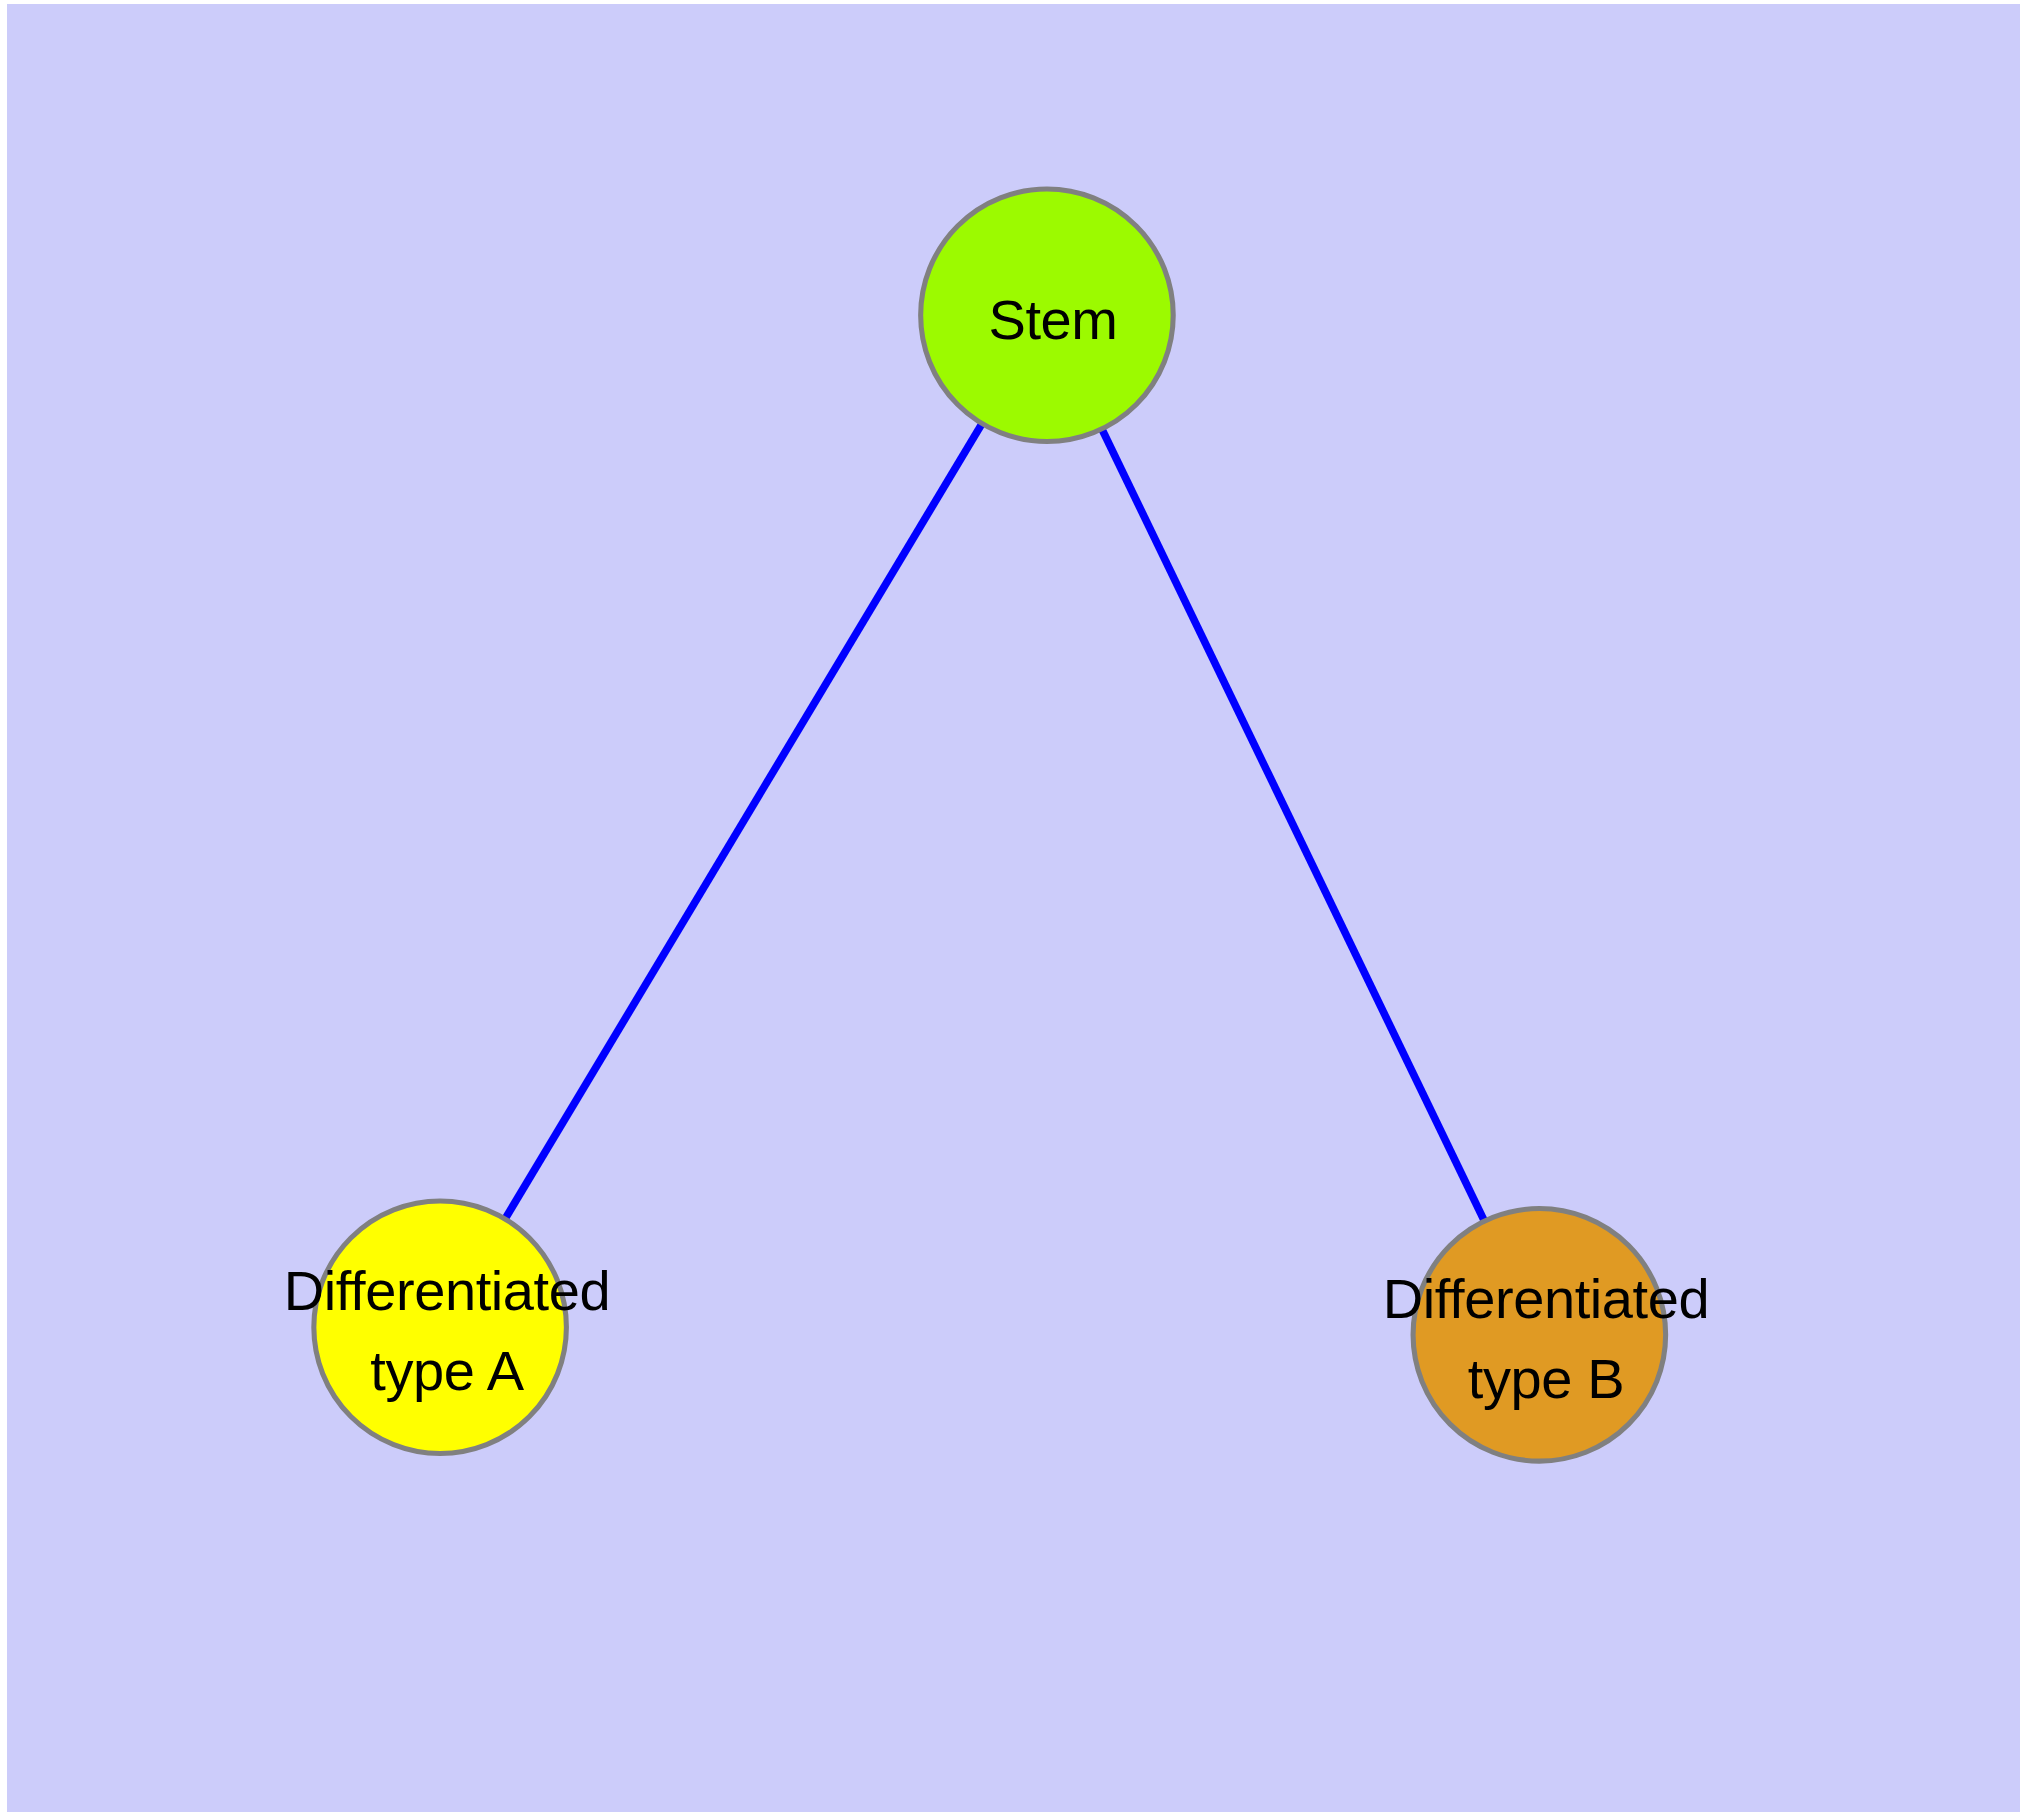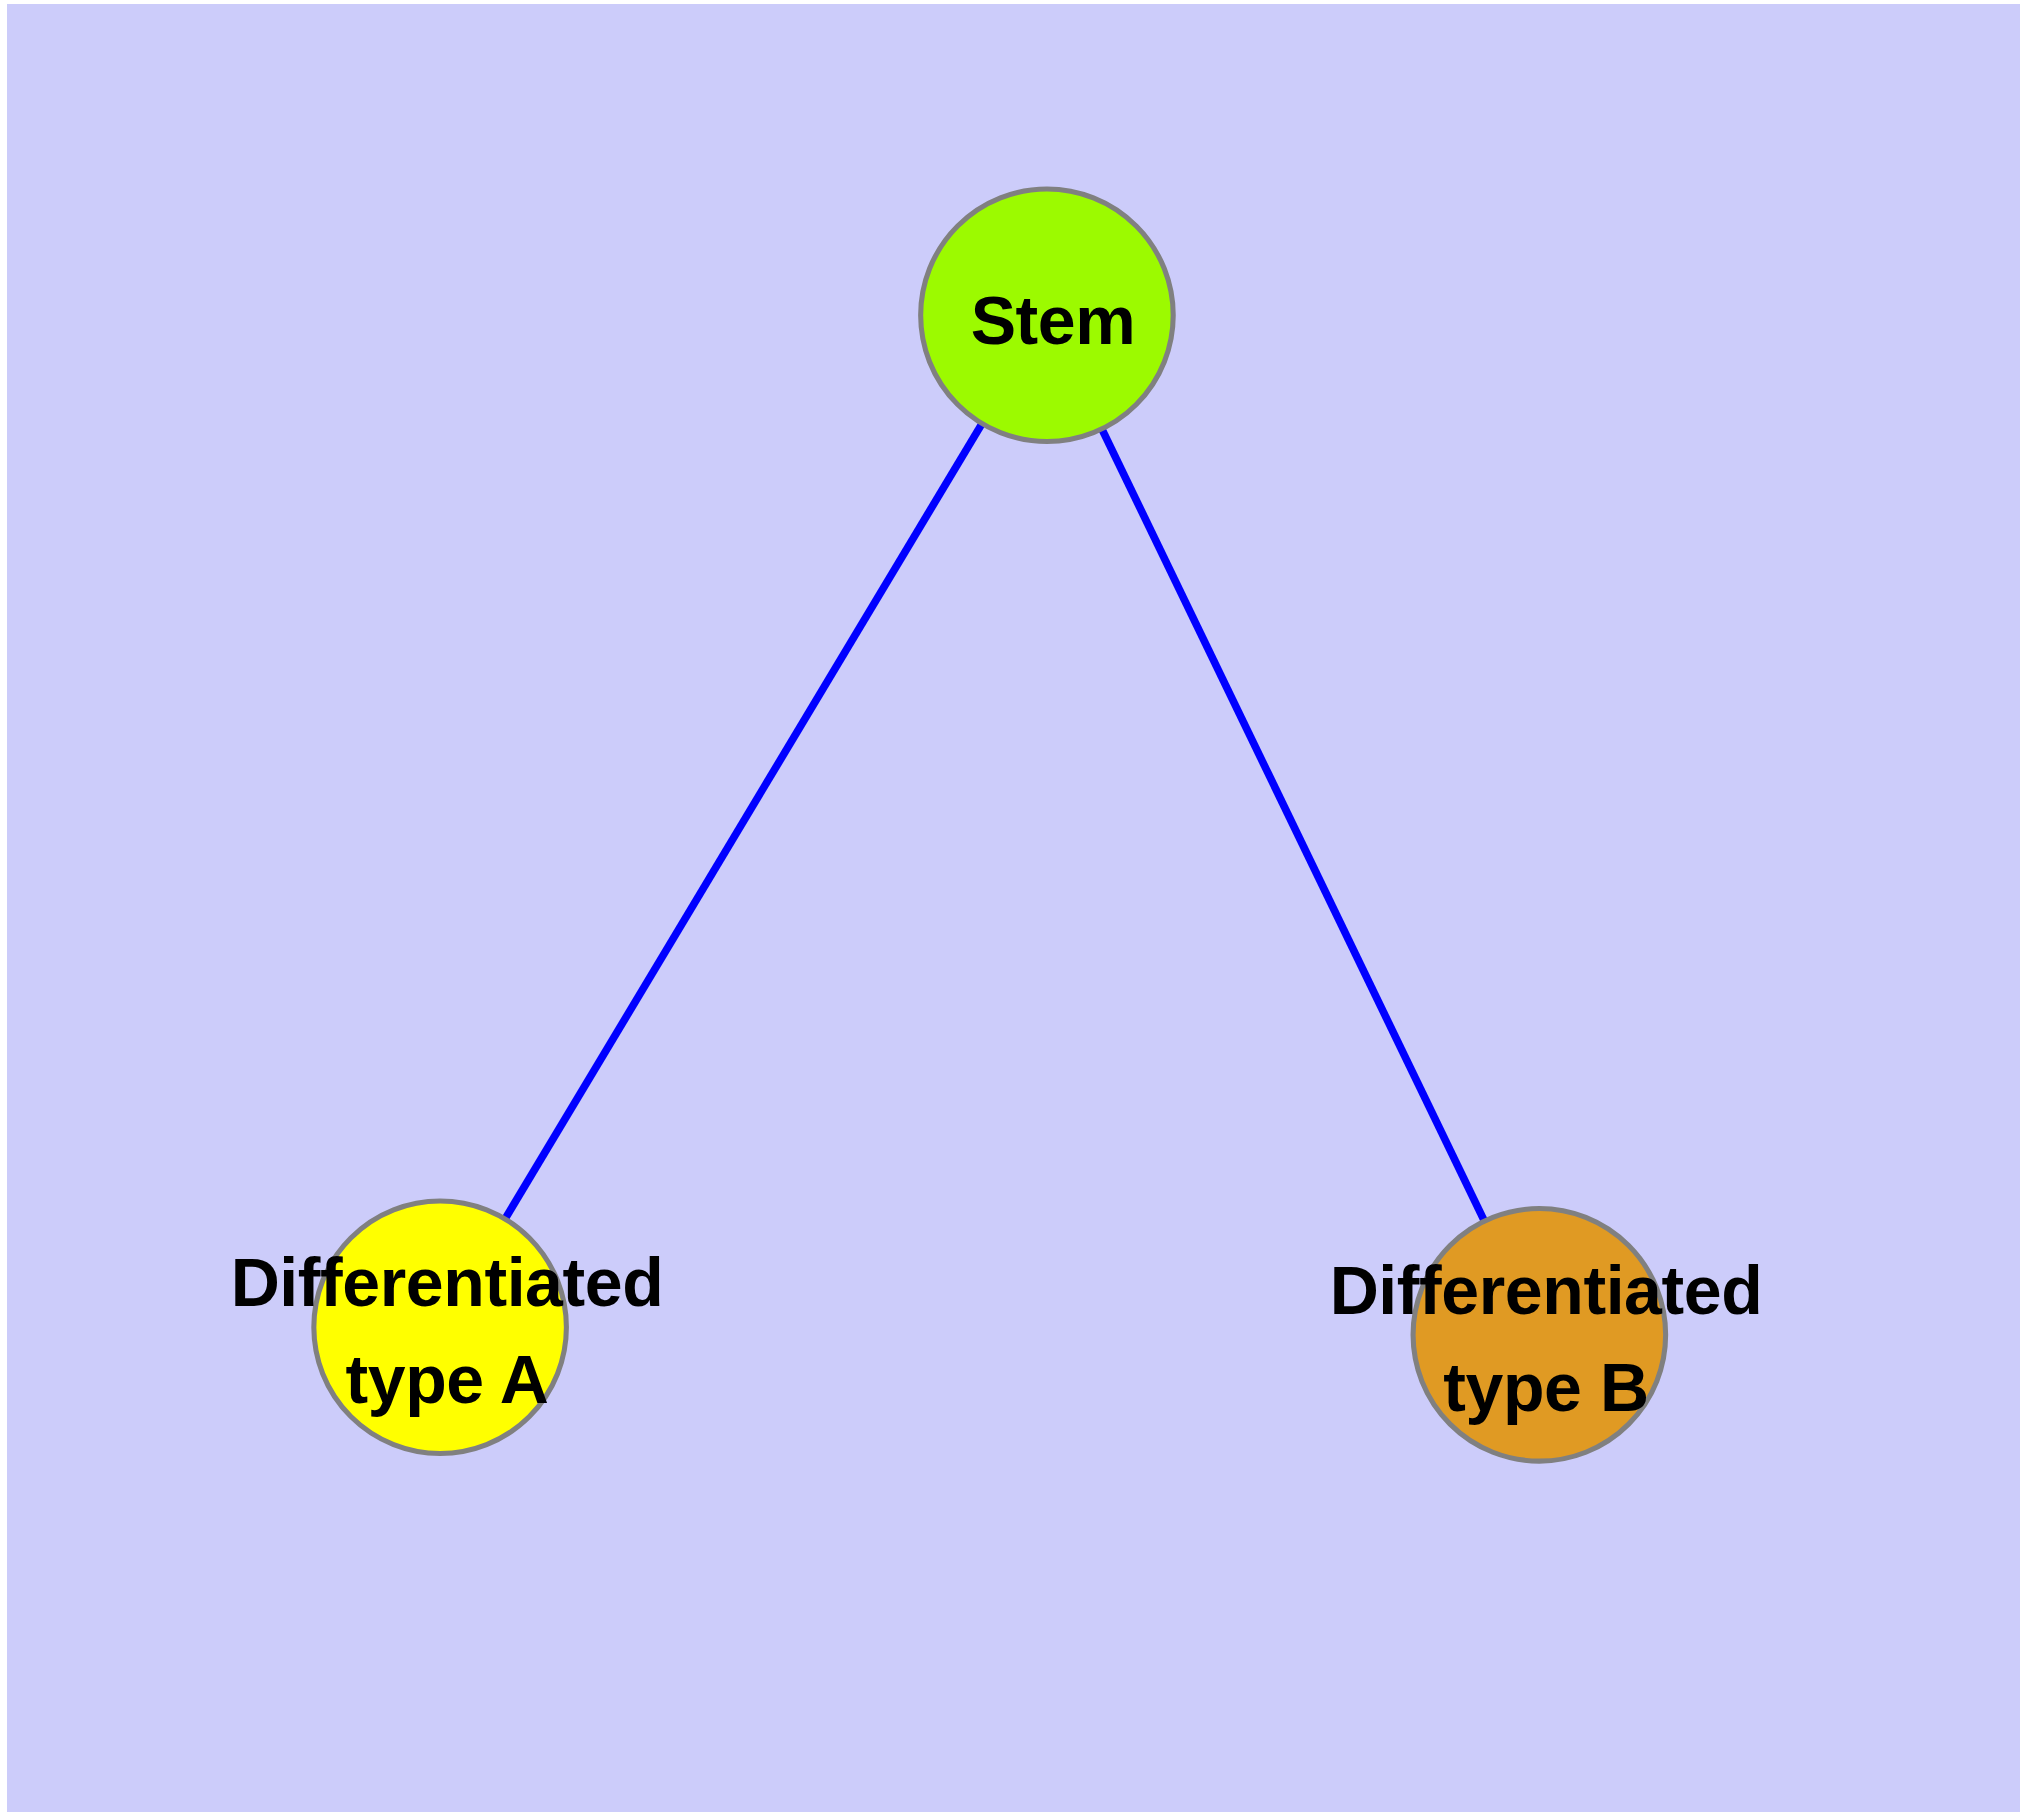--- a/index.html
+++ b/index.html
@@ -30,22 +30,22 @@
     width: 2021px;
     height: 1812px;
     overflow: visible;
   }
   .node-label {
     position: absolute;
     transform: translate(-50%, -50%);
     text-align: center;
     white-space: pre;
     color: #000000;
-    font-weight: bold;
-    font-size: 68px;
+    font-weight: normal;
+    font-size: 56px;
     line-height: 1.42;
     letter-spacing: -0.4px;
     font-family: "Liberation Sans", sans-serif;
     pointer-events: none;
   }
 </style>
 </head>
 <body>
 
 <div id="canvas">

